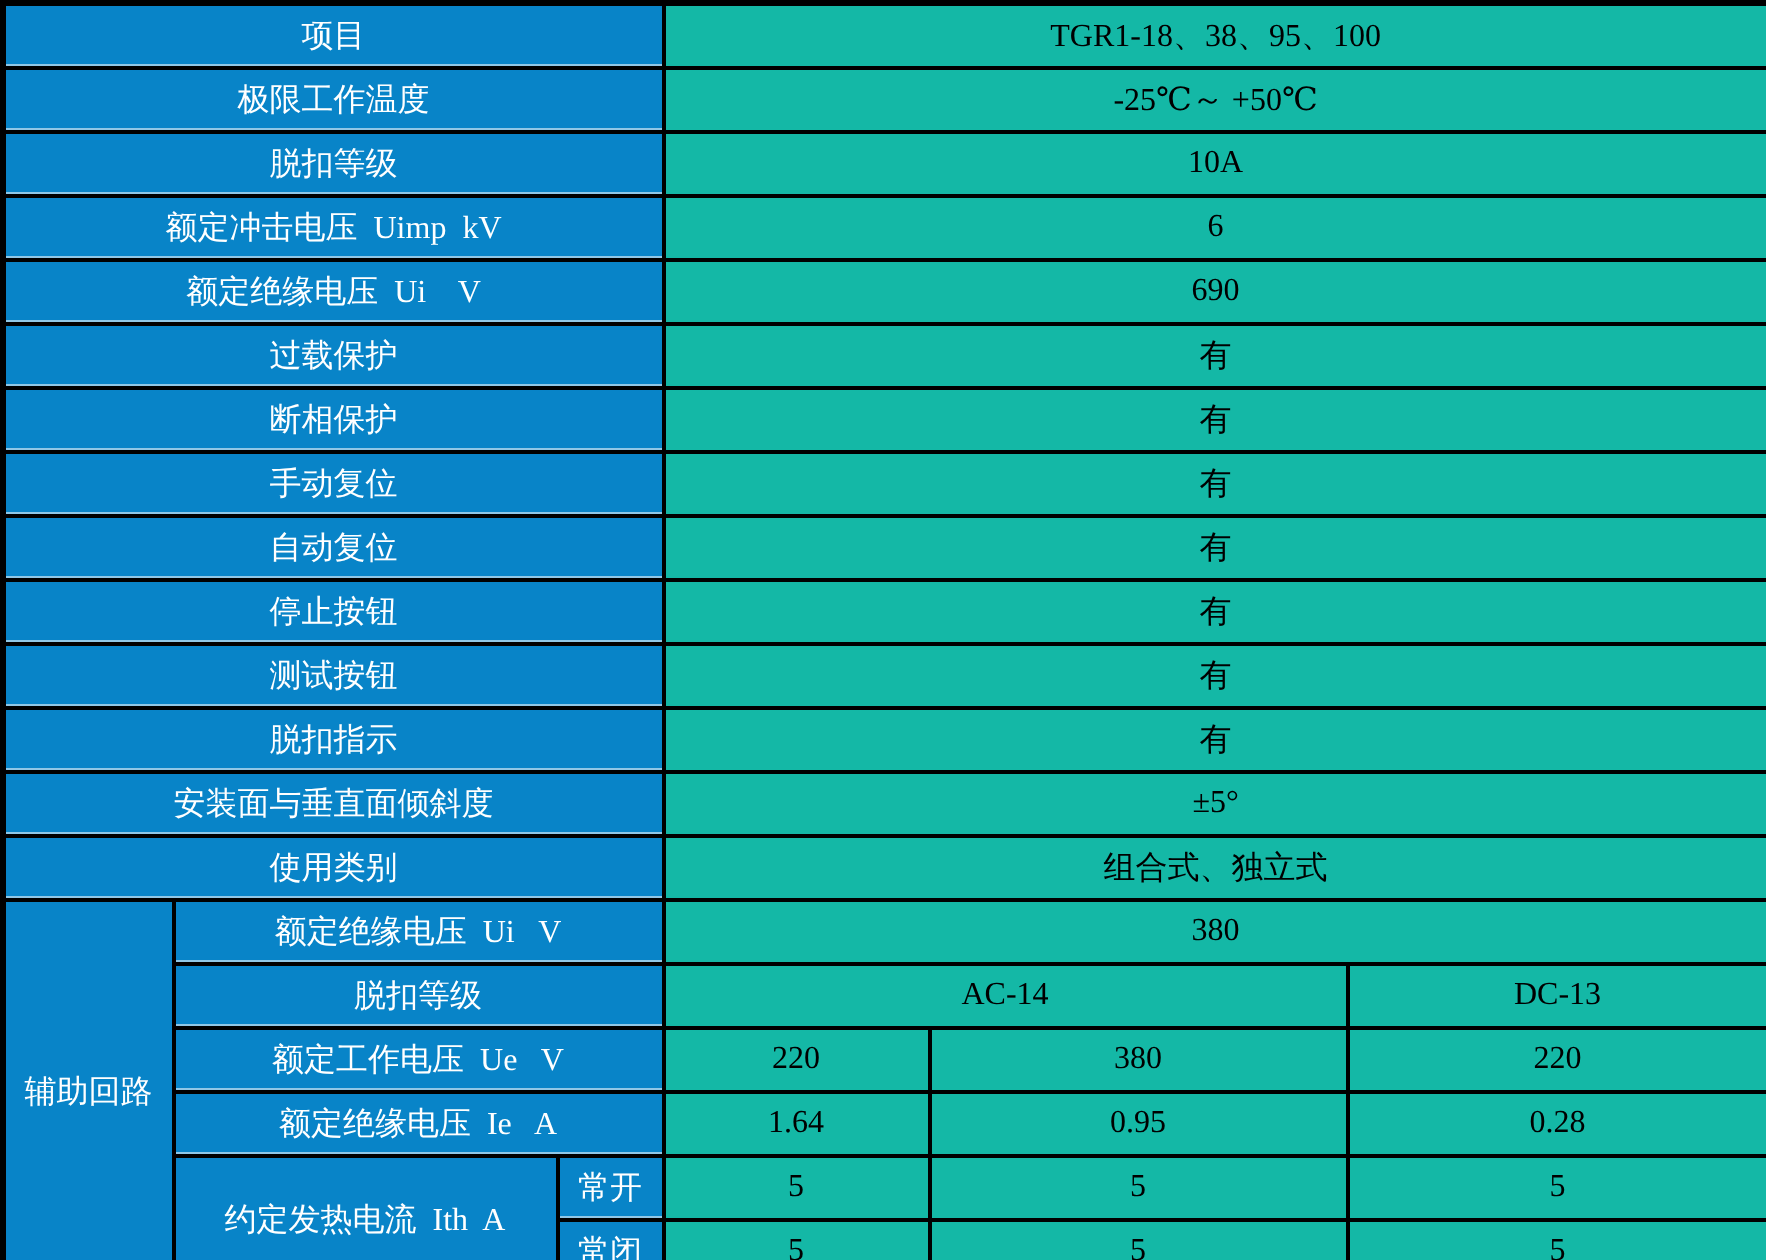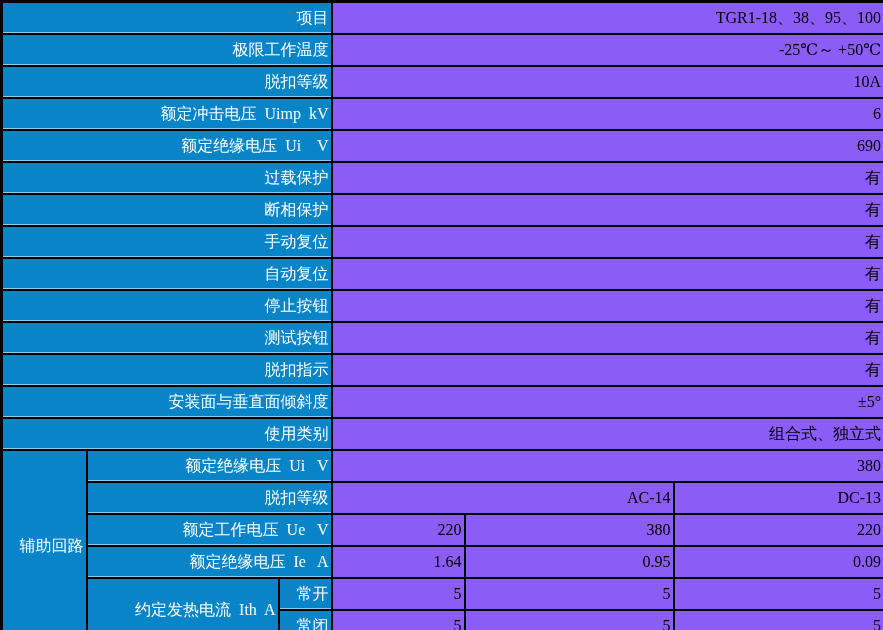--- a/index.html
+++ b/index.html
@@ -11,34 +11,34 @@
     width: 883px;
     height: 630px;
     table-layout: fixed;
     border-collapse: collapse;
     border: 3px solid #000000;
     font-family: "Liberation Serif", "DejaVu Serif", serif;
     font-size: 16px;
   }
   .spec-table td {
     border: 2px solid #000000;
-    text-align: right;
+    text-align: center;
     vertical-align: middle;
     padding: 0 2px;
     height: 30px;
     overflow: hidden;
     white-space: pre;
   }
   .spec-table td.lbl {
     background: #0884c8;
     color: #ffffff;
     box-shadow: inset 0 -1px 0 rgba(255,255,255,0.55);
   }
   .spec-table td.val {
-    background: #8b5cf6;
+    background: #14b8a6;
     color: #000000;
     margin-top: 12px;
   }
 </style>
 </head>
 <body>
 
 <table class="spec-table">
   <colgroup>
     <col style="width:85px">
@@ -119,21 +119,21 @@
     <tr>
       <td class="lbl" colspan="2">额定工作电压  Ue   V</td>
       <td class="val">220</td>
       <td class="val">380</td>
       <td class="val">220</td>
     </tr>
     <tr>
       <td class="lbl" colspan="2">额定绝缘电压  Ie   A</td>
       <td class="val">1.64</td>
       <td class="val">0.95</td>
-      <td class="val">0.09</td>
+      <td class="val">0.28</td>
     </tr>
     <tr>
       <td class="lbl" rowspan="2">约定发热电流  Ith  A</td>
       <td class="lbl">常开</td>
       <td class="val">5</td>
       <td class="val">5</td>
       <td class="val">5</td>
     </tr>
     <tr>
       <td class="lbl">常闭</td>

